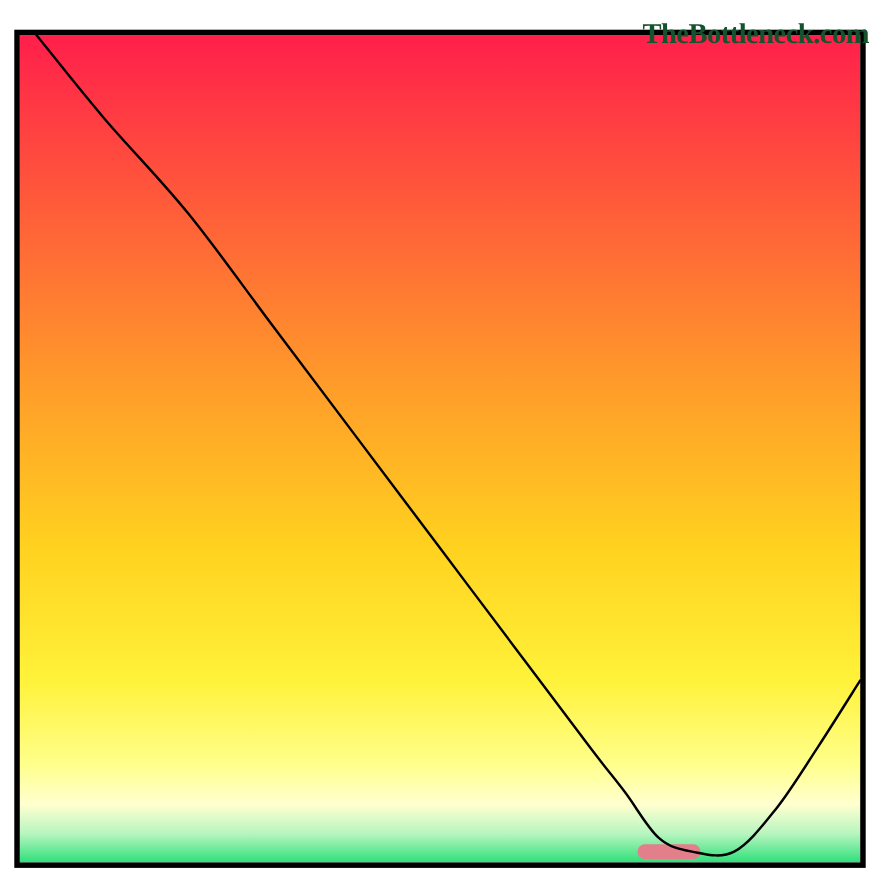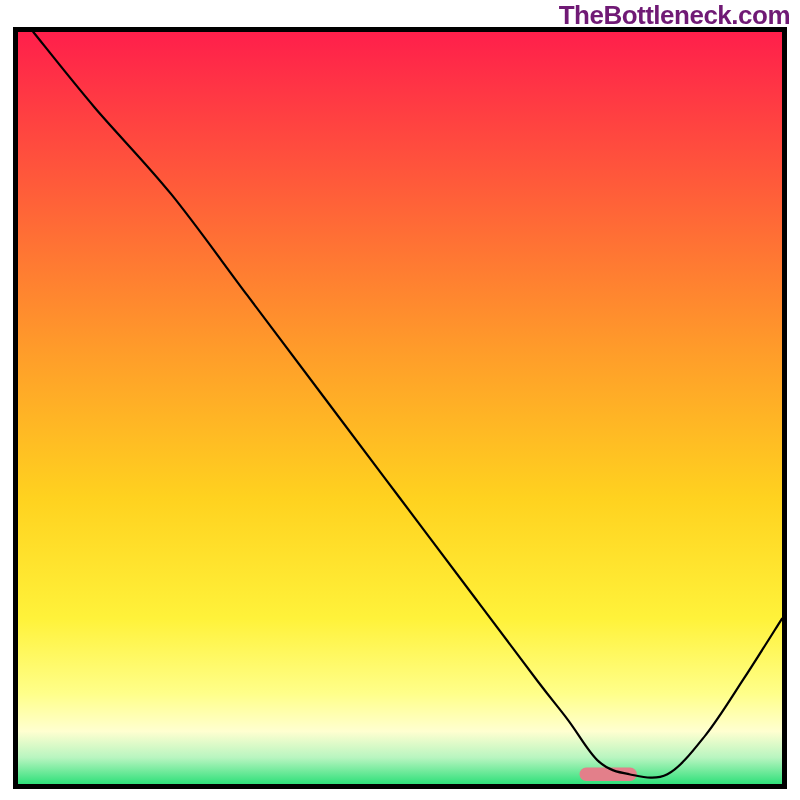--- a/index.html
+++ b/index.html
@@ -1,25 +1,25 @@
 <!DOCTYPE html>
 <html><head>
 <meta charset="utf-8">
 <style>
   * { margin: 0; padding: 0; box-sizing: border-box; }
   html, body { width: 800px; height: 800px; overflow: hidden; background: #fff; }
   .wrap { position: relative; width: 800px; height: 800px; }
   .watermark {
     position: absolute;
-    top: 0;
+    top: 16px;
     right: 10px;
-    font-family: Liberation Sans, sans-serif;
+    font-family: Liberation Serif, serif;
     font-size: 26px;
     font-weight: 600;
-    color: #701a75;
+    color: #14532d;
     letter-spacing: -0.5px;
   }
   svg { display: block; }
 </style>
 </head>
 <body>
 
 <div class="wrap">
   <div class="watermark">TheBottleneck.com</div>
   <svg id="chart-svg" width="800" height="800" viewBox="0 0 800 800">

